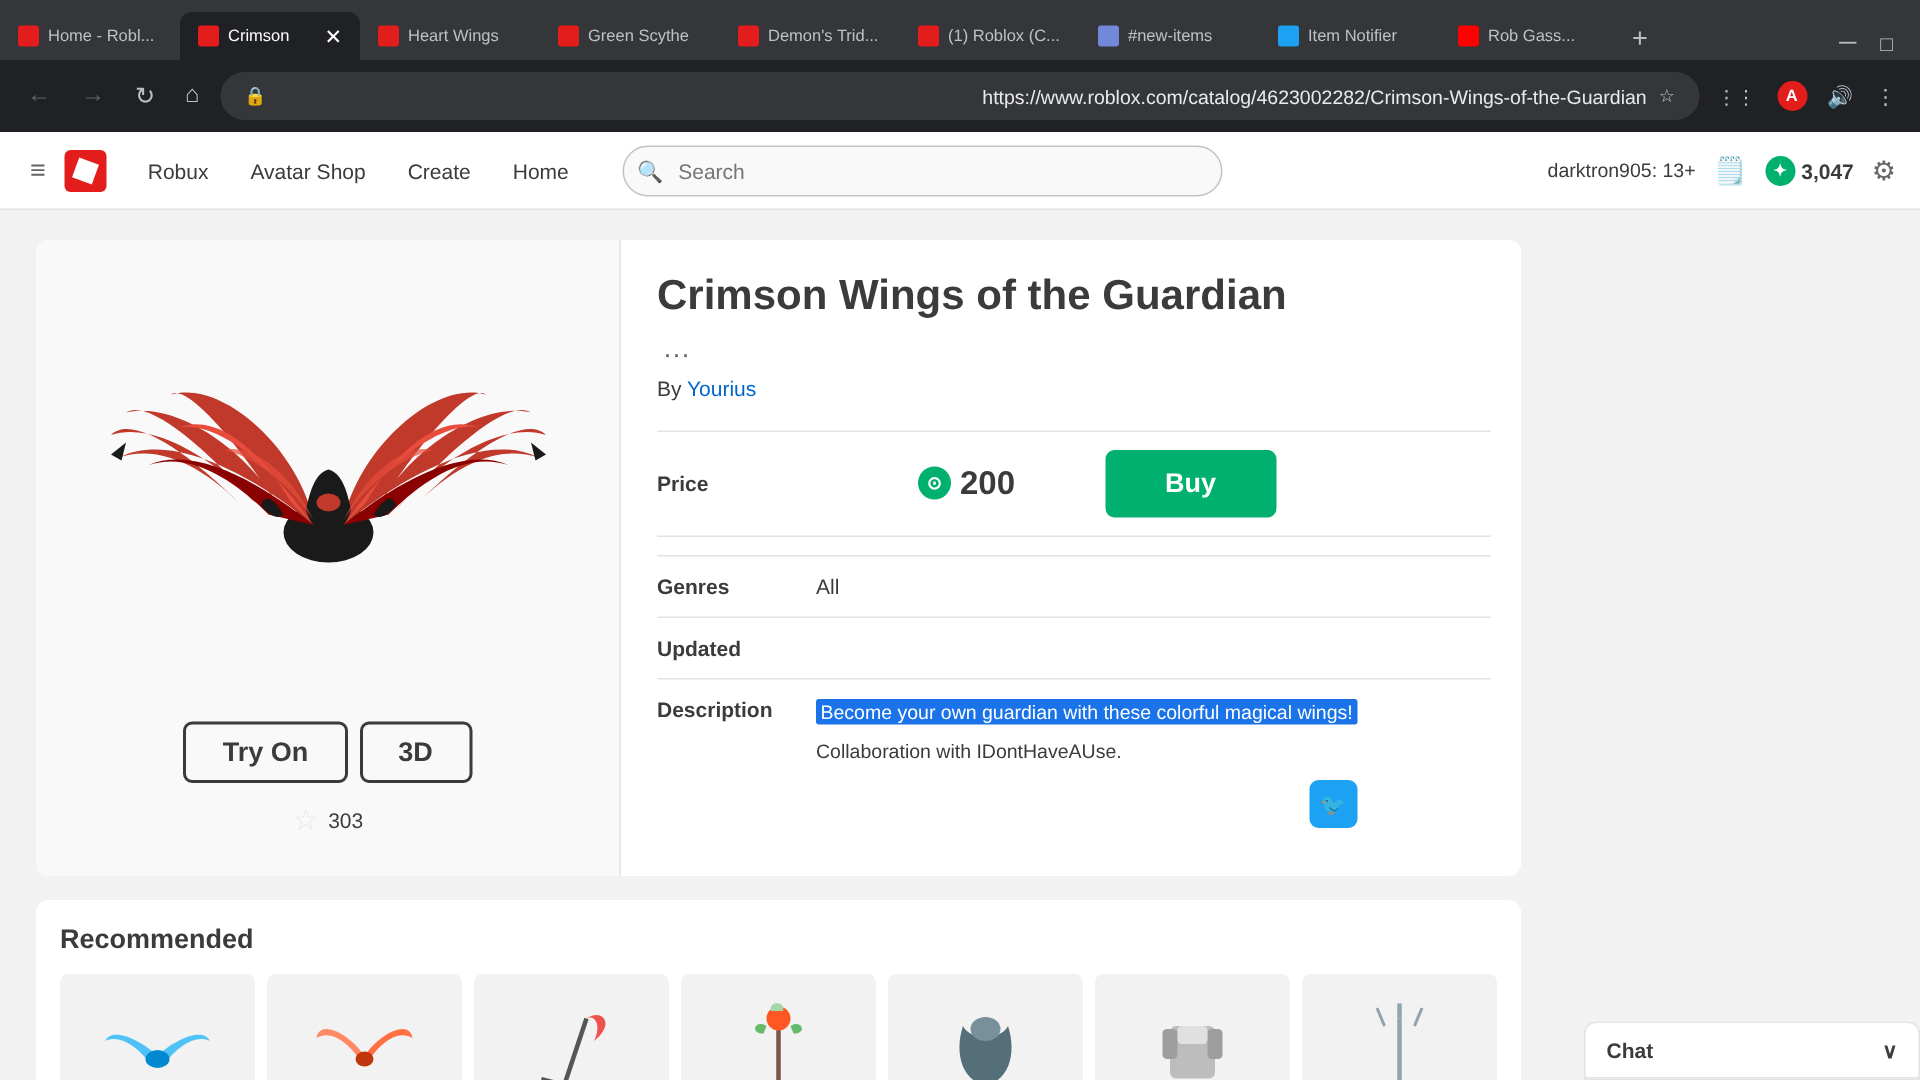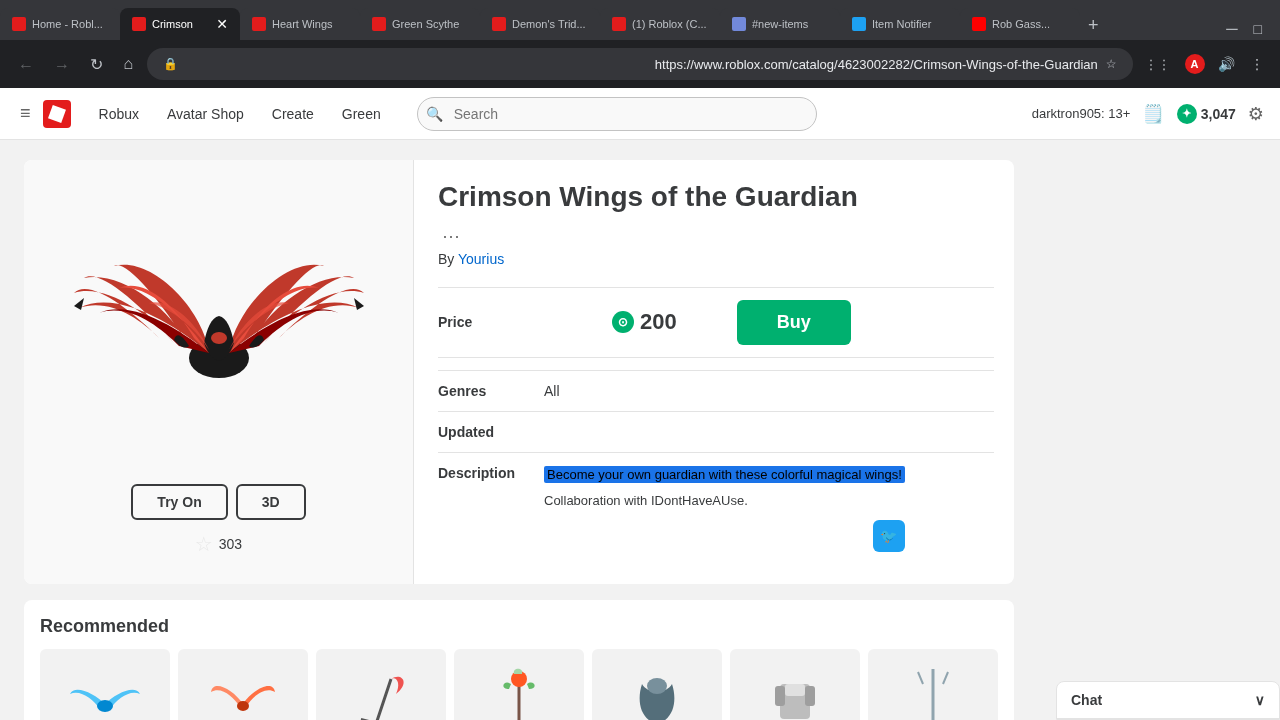--- a/index.html
+++ b/index.html
@@ -43,21 +43,21 @@
     .settings-btn { background: transparent; border: none; cursor: pointer; font-size: 18px; color: #666; }
 
     
     .page-content { display: flex; background: #f2f2f2; min-height: calc(720px - 140px); }
     .item-container { background: #fff; border-radius: 8px; display: flex; gap: 24px; padding: 0; overflow: hidden; max-width: 990px; }
 
     .item-image-section { width: 390px; flex-shrink: 0; background: #f9f9f9; display: flex; flex-direction: column; align-items: center; justify-content: center; padding: 20px; min-height: 400px; border-right: 1px solid #e3e3e3; position: relative; }
     .item-image-placeholder { width: 320px; height: 280px; display: flex; align-items: center; justify-content: center; position: relative; }
 
     .item-actions-row { display: flex; gap: 8px; margin-top: 16px; }
-    .item-action-btn { padding: 8px 24px; border: 2px solid #393b3d; background: transparent; border-radius: 6px; font-size: 14px; font-weight: 600; cursor: pointer; color: #393b3d; }
+    .item-action-btn { padding: 8px 24px; border: 2px solid #393b3d; background: transparent; border-radius: 6px; font-size: 18px; font-weight: 600; cursor: pointer; color: #393b3d; }
 
     .star-row { display: flex; align-items: center; gap: 6px; margin-top: 12px; color: #393b3d; font-size: 14px; }
     .star-icon { color: #e8e8e8; font-size: 20px; }
 
     .item-details-section { flex: 1; padding: 20px 20px 20px 0; }
     .item-title { font-size: 28px; font-weight: 700; color: #393b3d; line-height: 1.2; margin-bottom: 8px; }
     .item-creator { font-size: 14px; color: #393b3d; margin-bottom: 20px; }
     .item-creator a { color: #0066cc; text-decoration: none; }
     .item-divider { border: none; border-top: 1px solid #e3e3e3; margin: 12px 0; }
     .detail-row { display: flex; align-items: flex-start; gap: 16px; margin: 12px 0; }
@@ -161,21 +161,21 @@
   <button class="nav-hamburger">≡</button>
   <div class="roblox-logo">
     <svg width="20" height="20" viewBox="0 0 20 20">
         <rect x="3" y="3" width="14" height="14" fill="white" transform="rotate(20,10,10)"></rect>
       </svg>
   </div>
   <div class="roblox-nav-links">
     <button class="roblox-nav-link">Robux</button>
     <button class="roblox-nav-link">Avatar Shop</button>
     <button class="roblox-nav-link">Create</button>
-    <button class="roblox-nav-link">Green</button>
+    <button class="roblox-nav-link">Home</button>
   </div>
   <div class="roblox-search">
     <div class="search-wrapper">
       <span class="search-icon-inner">🔍</span>
       <input type="text" placeholder="Search" style="">
     </div>
   </div>
   <div class="roblox-nav-right">
     <span class="user-info">
       <span>darktron905</span><span>: 13+</span>
@@ -276,21 +276,21 @@
         <div class="detail-row">
           <span class="detail-label">Updated</span>
           <span class="detail-value"></span>
         </div>
 
         <hr class="item-divider">
 
         <div class="detail-row" style="align-items:flex-start;">
           <span class="detail-label">Description</span>
           <div>
-            <span style="background:#1a73e8;color:#000000;border-radius:2px;padding:1px 3px;font-size:13px;line-height:1.6;cursor:text;">Become your own guardian with these colorful magical wings!</span>
+            <span style="background:#1a73e8;color:#ffffff;border-radius:2px;padding:1px 3px;font-size:13px;line-height:1.6;cursor:text;">Become your own guardian with these colorful magical wings!</span>
             <div style="margin-top:8px;font-size:13px;color:#393b3d;">Collaboration with IDontHaveAUse.</div>
             <div style="text-align:right;margin-top:4px;">
               <div class="twitter-btn">
                 <span style="color:white;font-size:14px;">🐦</span>
               </div>
             </div>
           </div>
         </div>
       </div>
     </div>

